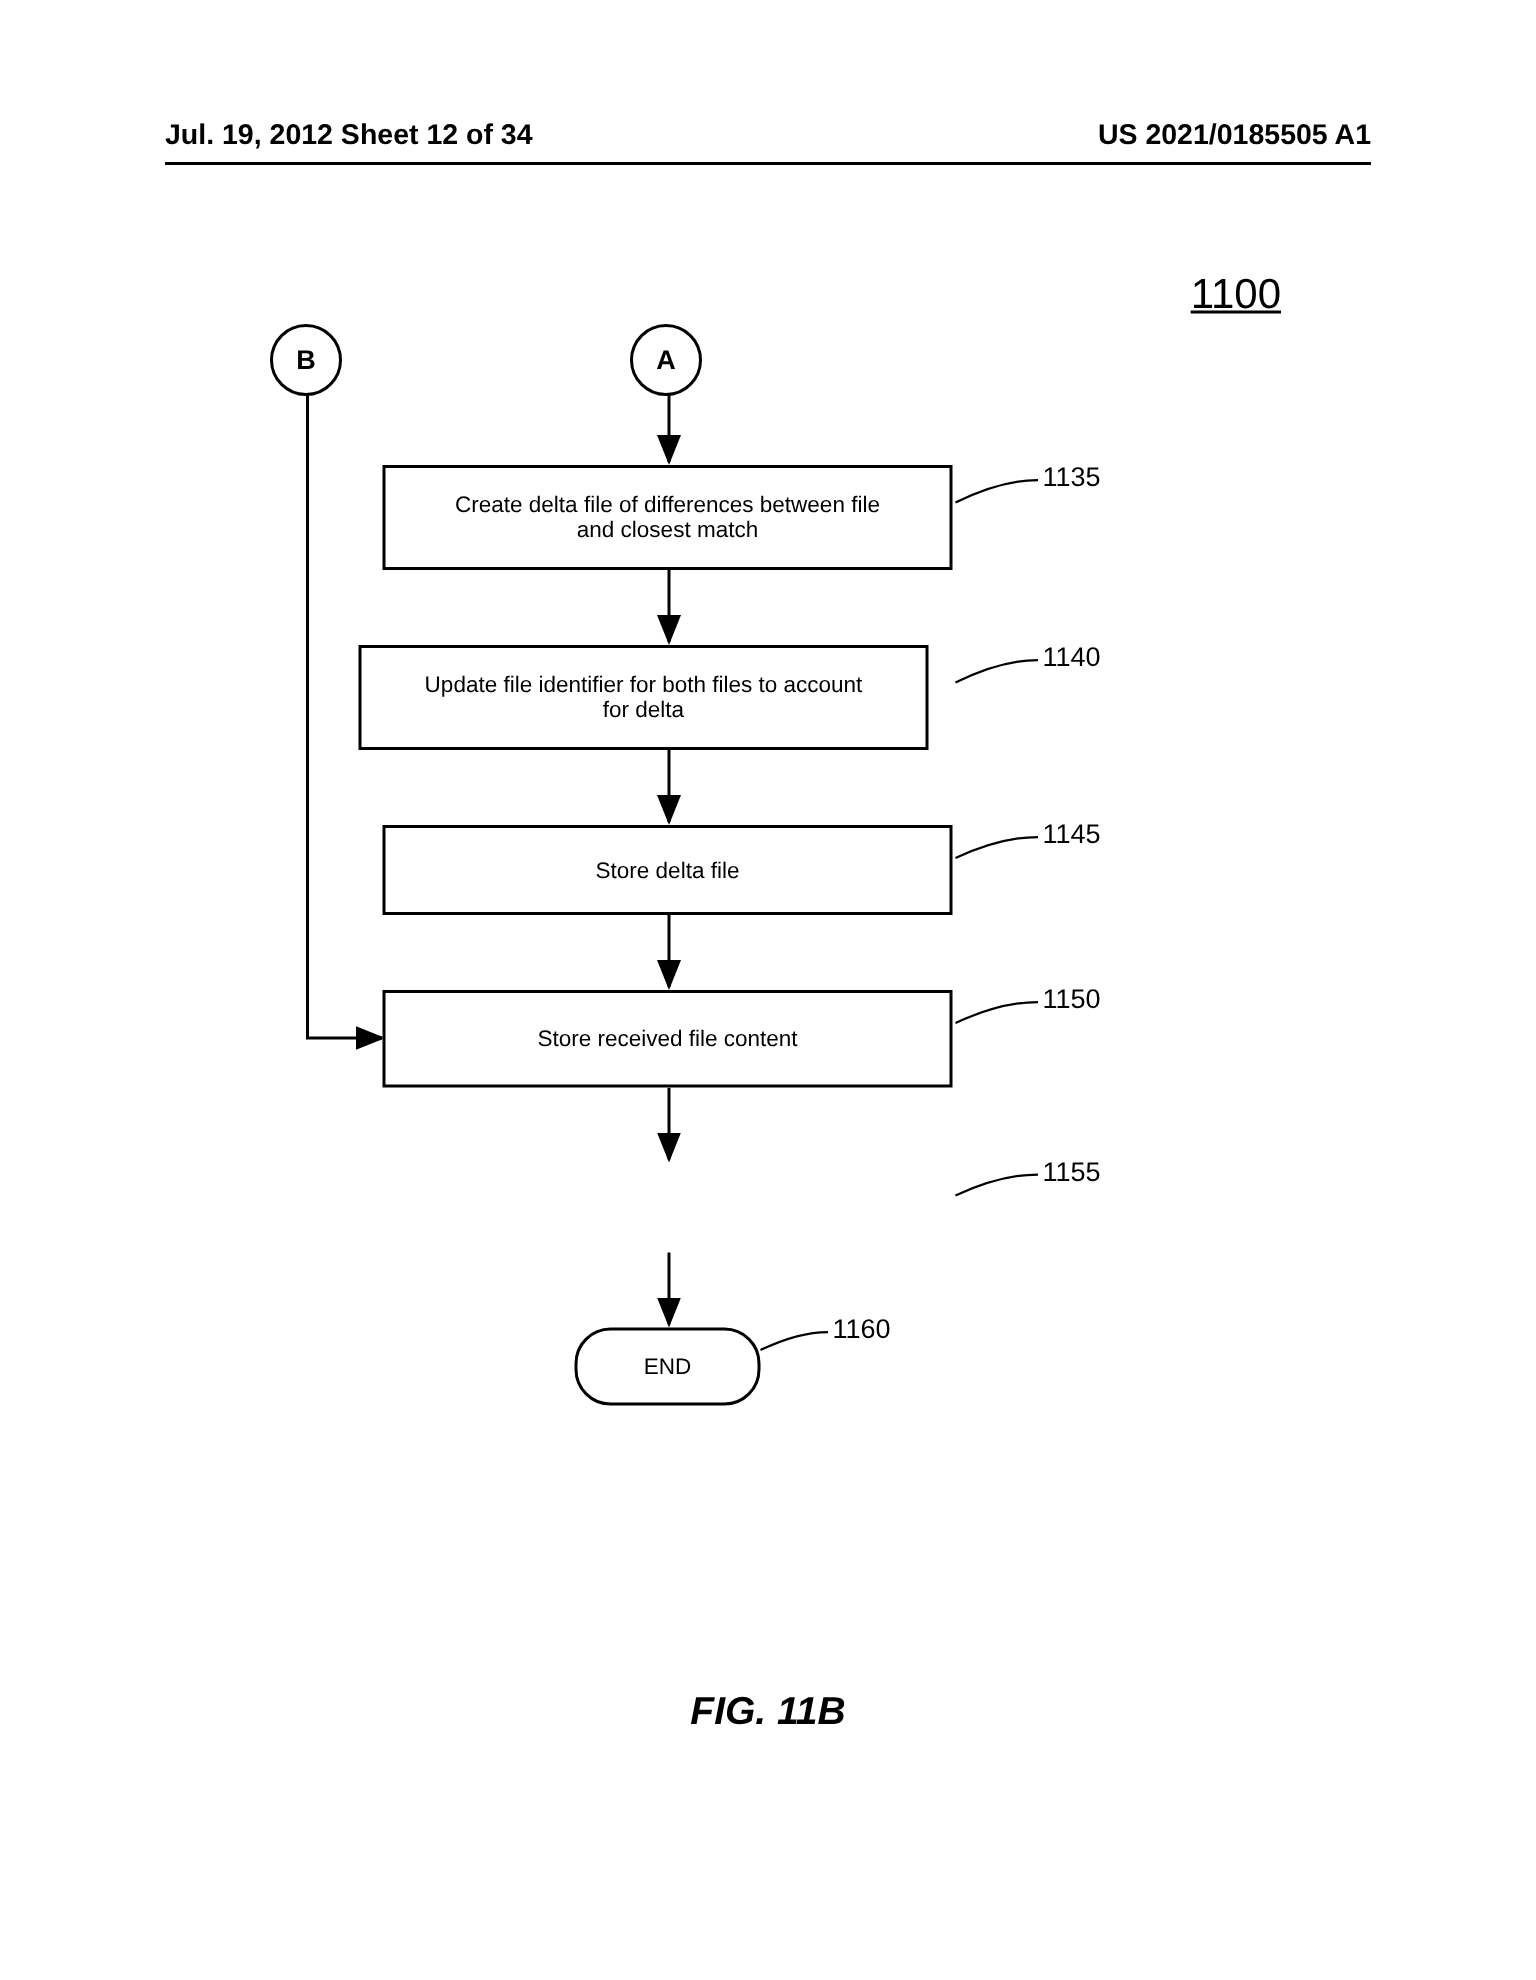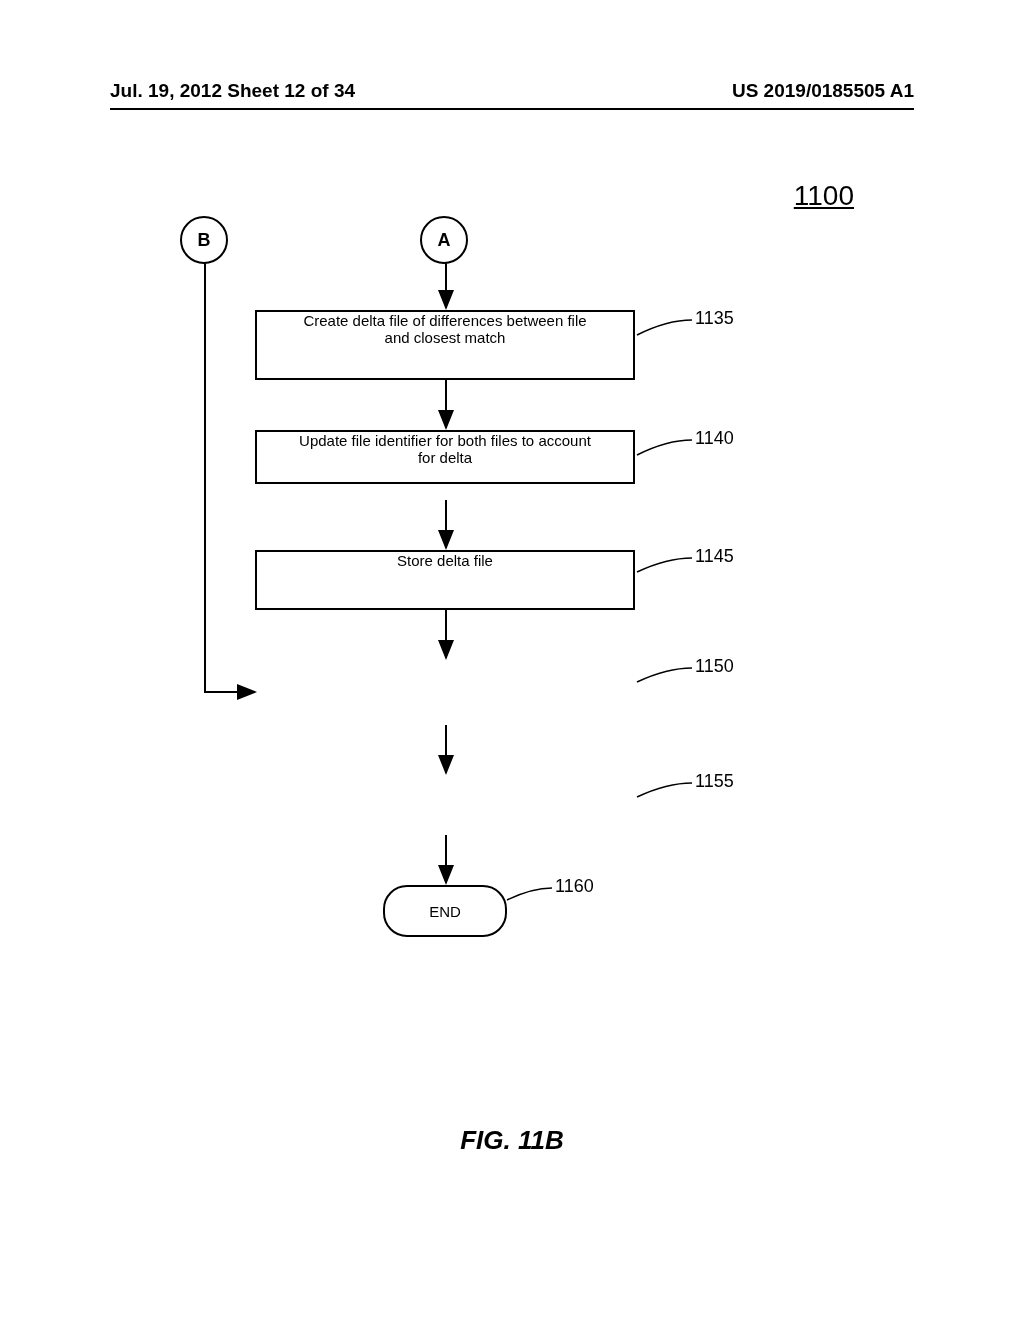--- a/index.html
+++ b/index.html
@@ -56,28 +56,29 @@
       font-weight: bold;
       background: white;
     }
     .circle-b { top: 36px; left: 70px; }
     .circle-a { top: 36px; left: 310px; }
     .box {
       position: absolute;
       border: 2px solid black;
       background: white;
       display: flex;
+      align-items: center;
       justify-content: center;
       text-align: center;
       font-size: 15px;
       padding: 0 32px;
       box-sizing: border-box;
     }
     .box-1135 { top: 130px; left: 145px; width: 380px; height: 70px; }
-    .box-1140 { top: 250px; left: 145px; width: 380px; height: 54px; }
+    .box-1140 { top: 250px; left: 129px; width: 380px; height: 70px; }
     .box-1145 { top: 370px; left: 145px; width: 380px; height: 60px; }
     .box-1150 { top: 480px; left: 145px; width: 380px; height: 65px; }
     .box-1155 { top: 595px; left: 145px; width: 380px; height: 60px; }
     .end-box {
       position: absolute;
       top: 705px;
       left: 273px;
       width: 120px;
       height: 48px;
       border: 2px solid black;
@@ -109,21 +110,21 @@
       width: 100%;
       height: 100%;
       pointer-events: none;
     }
   </style>
 </head>
 <body>
 
 <div class="header">
   <span>Jul. 19, 2012  Sheet 12 of 34</span>
-  <span>US 2019/0185505 A1</span>
+  <span>US 2021/0185505 A1</span>
 </div>
 <div class="header-rule"></div>
 
 <div class="diagram">
   <div class="ref-main">1100</div>
 
   <svg class="arrows" viewBox="0 0 800 900">
     <defs>
       <marker id="arrowhead" markerWidth="10" markerHeight="8" refX="9" refY="4" orient="auto">
         <polygon points="0 0, 10 4, 0 8" fill="black"></polygon>
@@ -167,20 +168,23 @@
   <div class="box box-1140">
       <span>Update file identifier for both files to account for delta</span>
     </div>
   <div class="ref-label" style="top:248px; left:585px;">1140</div>
 
   <div class="box box-1145">
       <span>Store delta file</span>
     </div>
   <div class="ref-label" style="top:366px; left:585px;">1145</div>
 
+  <div class="box box-1150">
+      <span>Store received file content</span>
+    </div>
   <div class="ref-label" style="top:476px; left:585px;">1150</div>
 
   <div class="ref-label" style="top:591px; left:585px;">1155</div>
 
   <div class="end-box">
       <span>END</span>
     </div>
   <div class="ref-label" style="top:696px; left:445px;">1160</div>
 </div>
 

